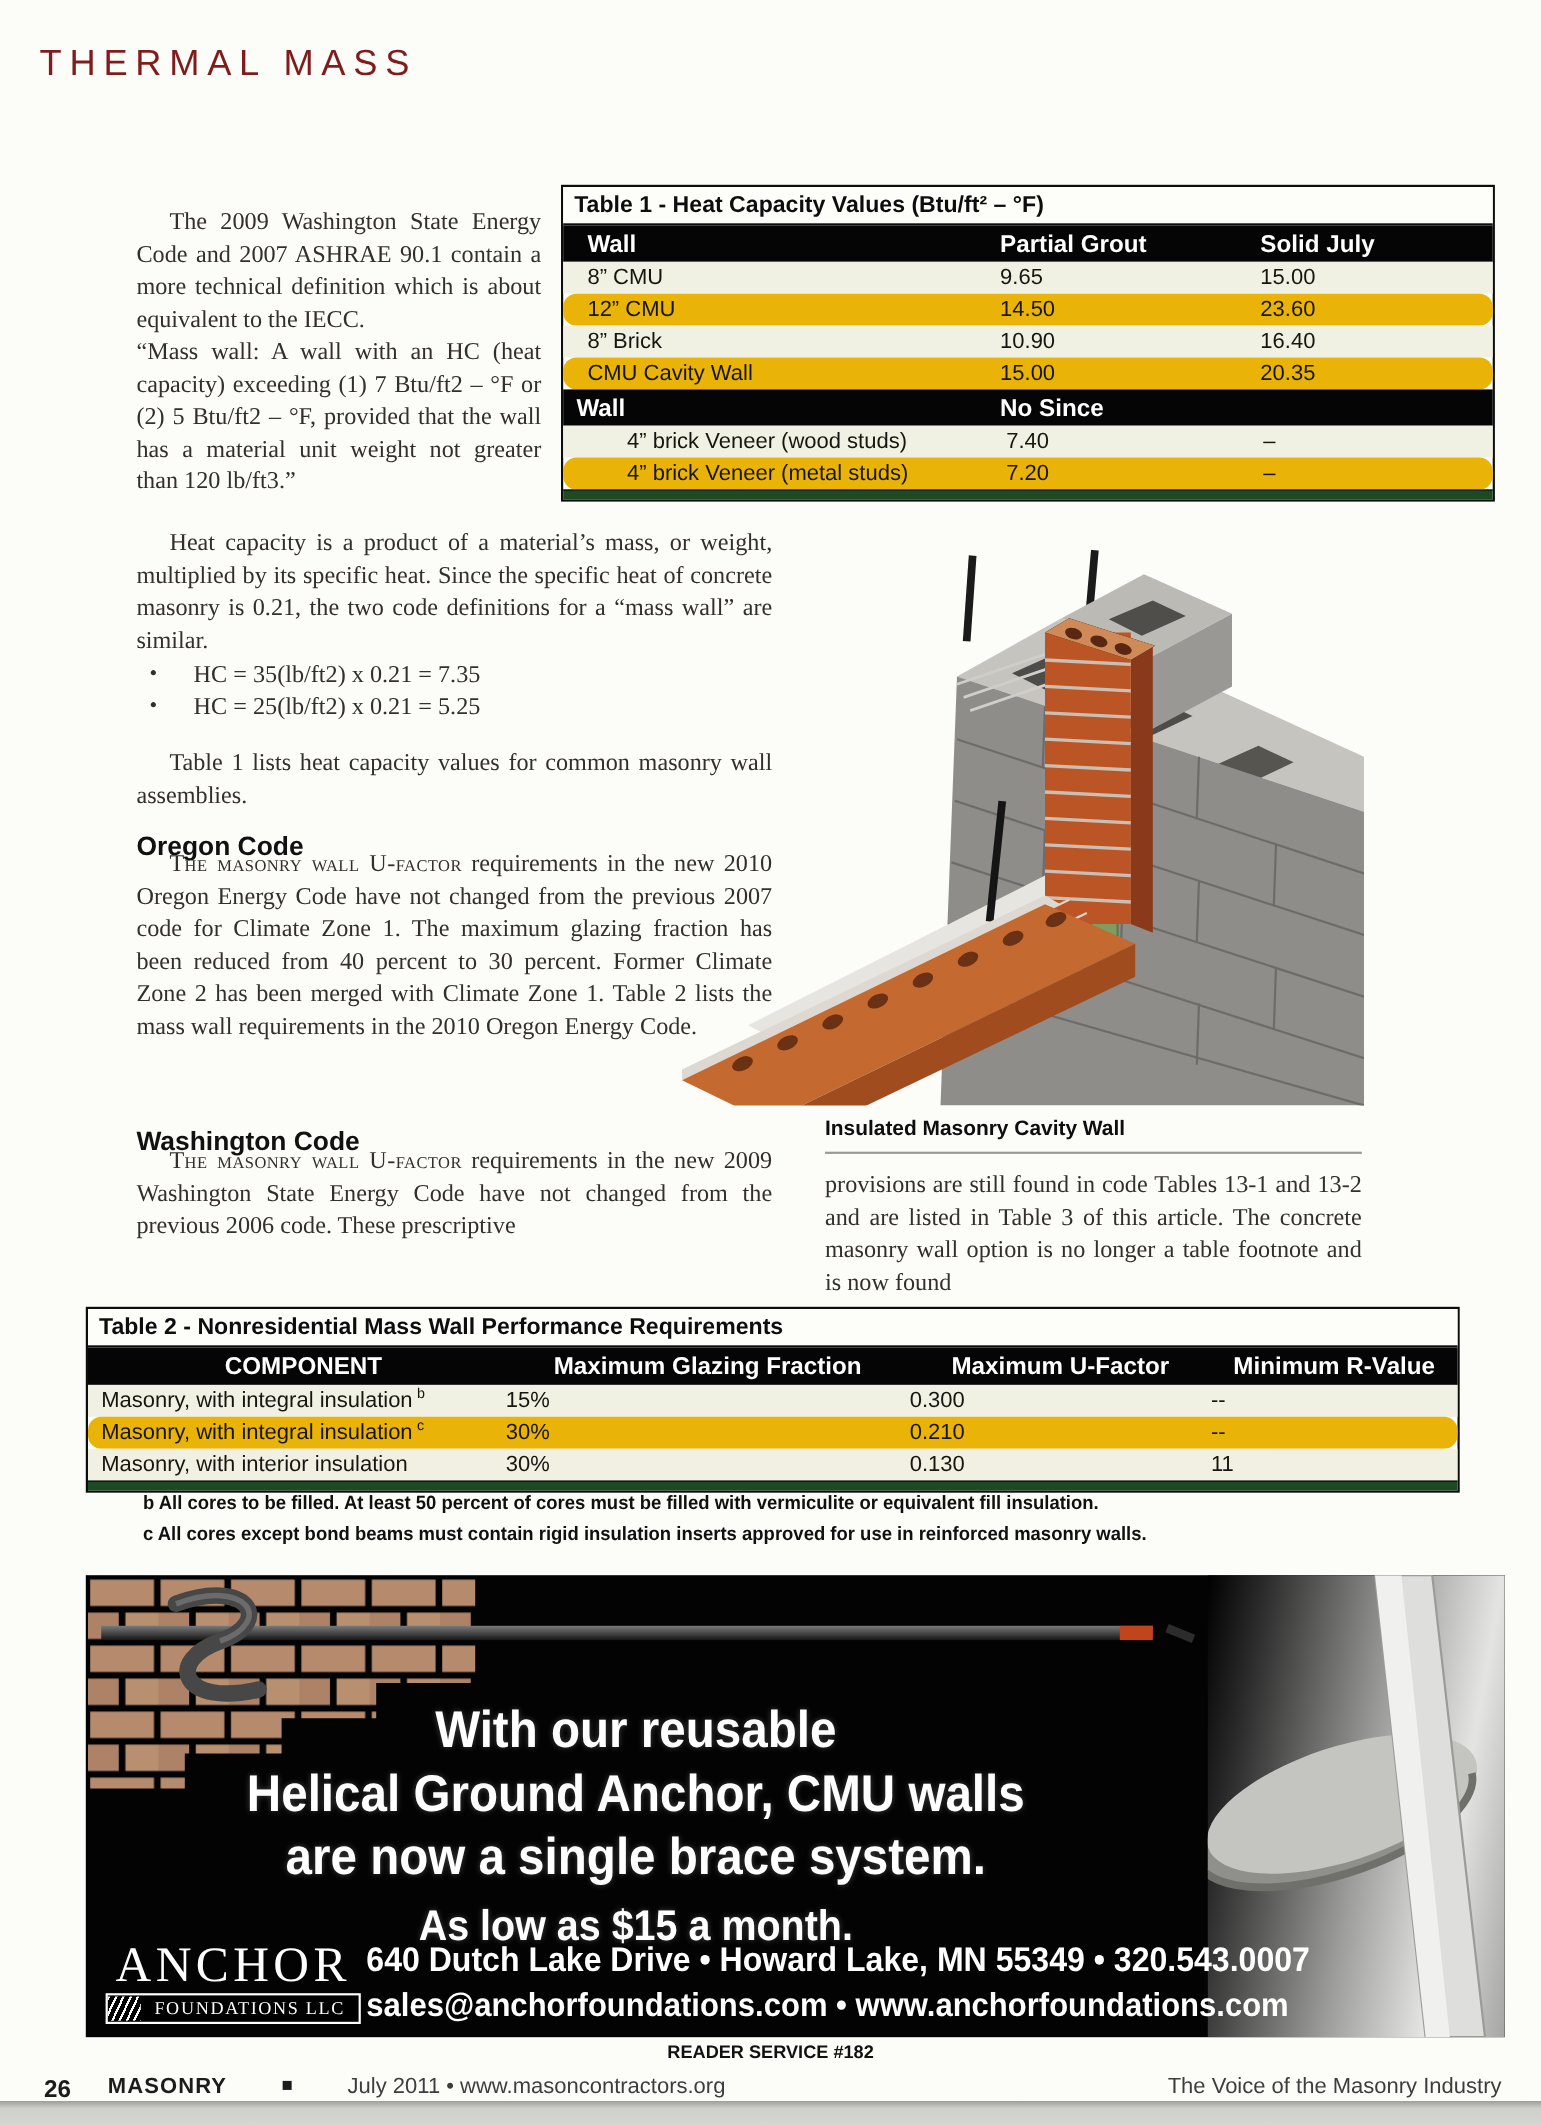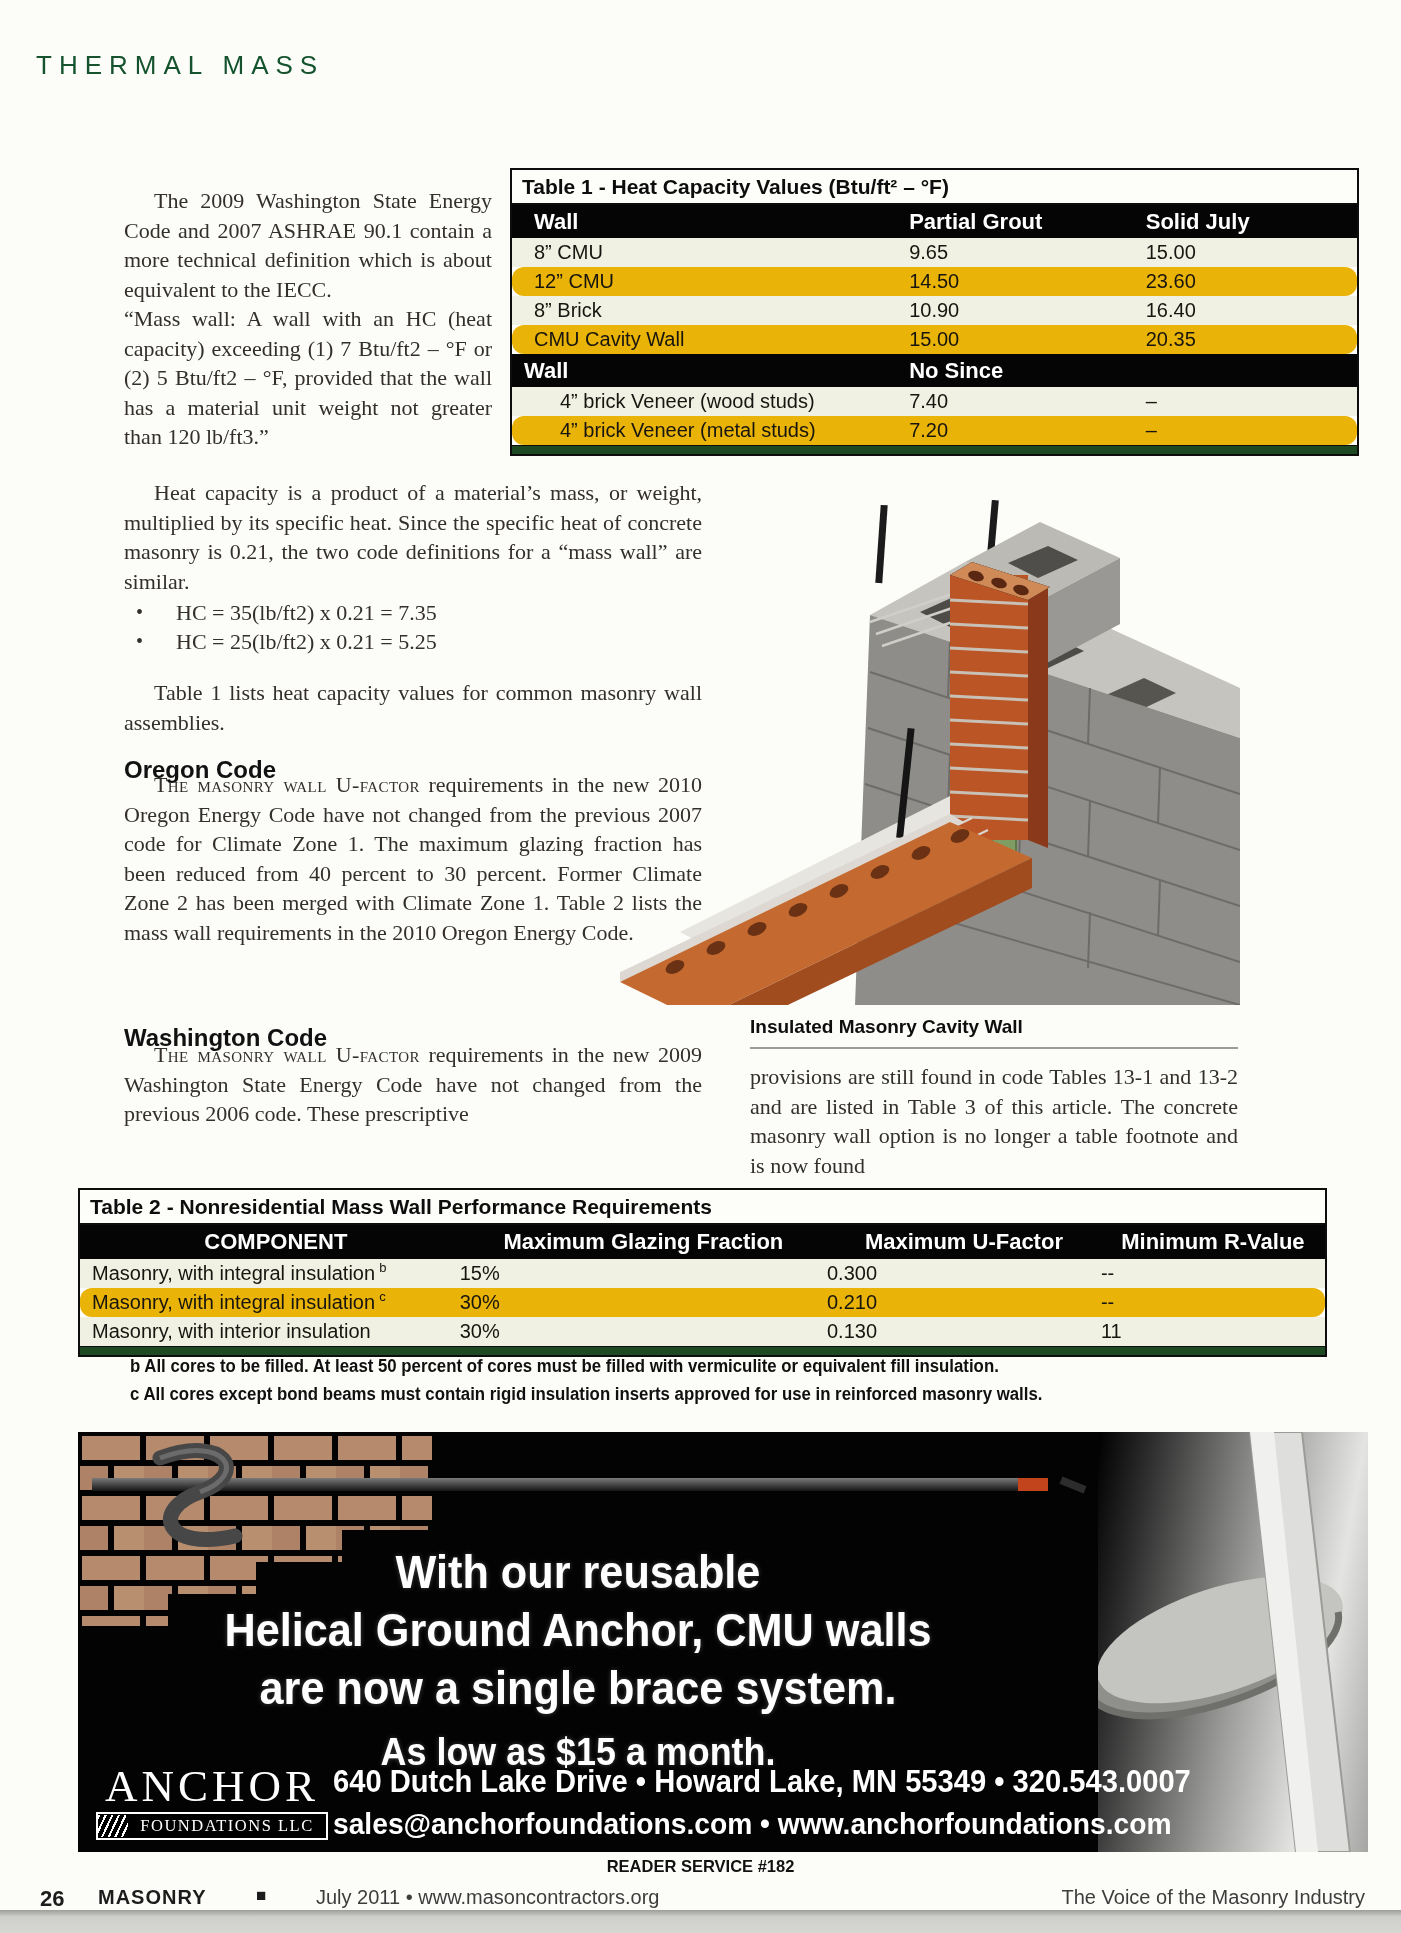--- a/index.html
+++ b/index.html
@@ -1,21 +1,21 @@
 <!DOCTYPE html>
 <html><head>
 <meta charset="utf-8">
 <style>
   html,body{margin:0;padding:0;background:#e8e8e4;}
   .page{position:relative;width:1401px;height:1933px;background:#fcfcf9;overflow:hidden;
         font-family:"Liberation Serif", serif;color:#332f2b;}
   .abs{position:absolute;}
   
-  .masthead{left:36px;top:50px;font-family:"Liberation Sans",sans-serif;font-size:26px;
-            letter-spacing:7px;color:#14532d;font-weight:500;}
+  .masthead{left:36px;top:38px;font-family:"Liberation Sans",sans-serif;font-size:33px;
+            letter-spacing:7px;color:#7f1d1d;font-weight:500;}
   
   .bodytxt{font-size:22px;line-height:29.5px;text-align:justify;}
   .indent{text-indent:30px;}
   .lead{font-variant:small-caps;letter-spacing:.4px;}
   .sechead{font-family:"Liberation Sans",sans-serif;font-weight:bold;font-size:24px;color:#111;}
   .bul{position:absolute;font-size:20px;}
   
   .ptable{position:absolute;background:#fff;border:2px solid #0d0d0d;
           font-family:"Liberation Sans",sans-serif;}
   .pt-title{background:#fdfdfa;color:#0d0d0d;font-weight:bold;font-size:21px;
@@ -23,21 +23,21 @@
   .pt-head{background:#050505;color:#fff;font-weight:bold;font-size:22px;display:flex;align-items:center;}
   .pt-row{display:flex;align-items:center;font-size:20px;color:#17150f;}
   .cream{background:#f0f1e2;}
   .olive{background:#eab308;border-radius:12px;}
   .greenbar{height:8px;background:#1d4a22;border-top:1.5px solid #0d0d0d;}
   .t1 .c1{width:47%;padding-left:22px;box-sizing:border-box;}
   .t1 .c2{width:28%;}
   .t1 .c3{width:25%;}
   .t1 .pt-head{height:33px;}
   .t1 .pt-row{height:29px;}
-  .t1 .veneer{padding-left:48px;}
+  .t1 .veneer{padding-left:48px;margin-left:10px;}
   .t2 .c1{width:30.5%;padding-left:12px;box-sizing:border-box;}
   .t2 .c2{width:29.5%;}
   .t2 .c3{width:22%;}
   .t2 .c4{width:18%;}
   .t2 .pt-head{height:34px;text-align:center;}
   .t2 .pt-row{height:29px;}
   sup.fn{font-size:13px;vertical-align:super;line-height:0;}
   .footnotes{font-family:"Liberation Sans",sans-serif;font-weight:bold;font-size:17.5px;
              color:#101010;transform:scaleX(.96);transform-origin:left;white-space:nowrap;}
   

